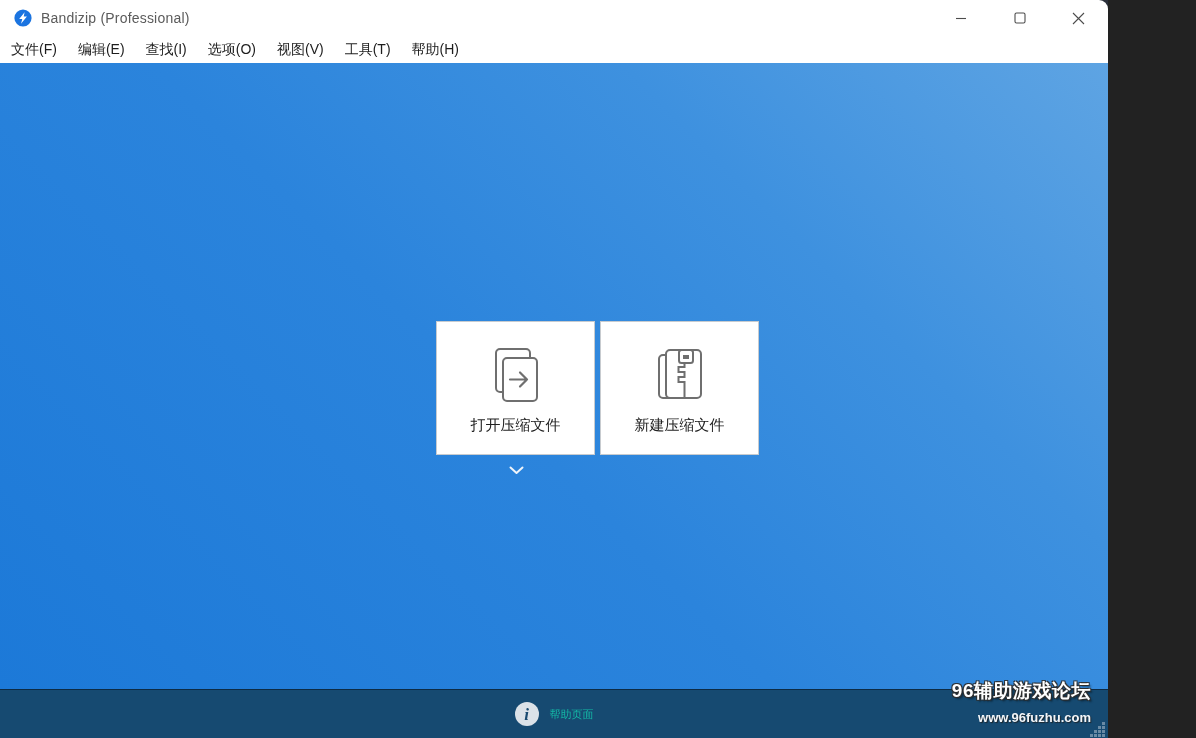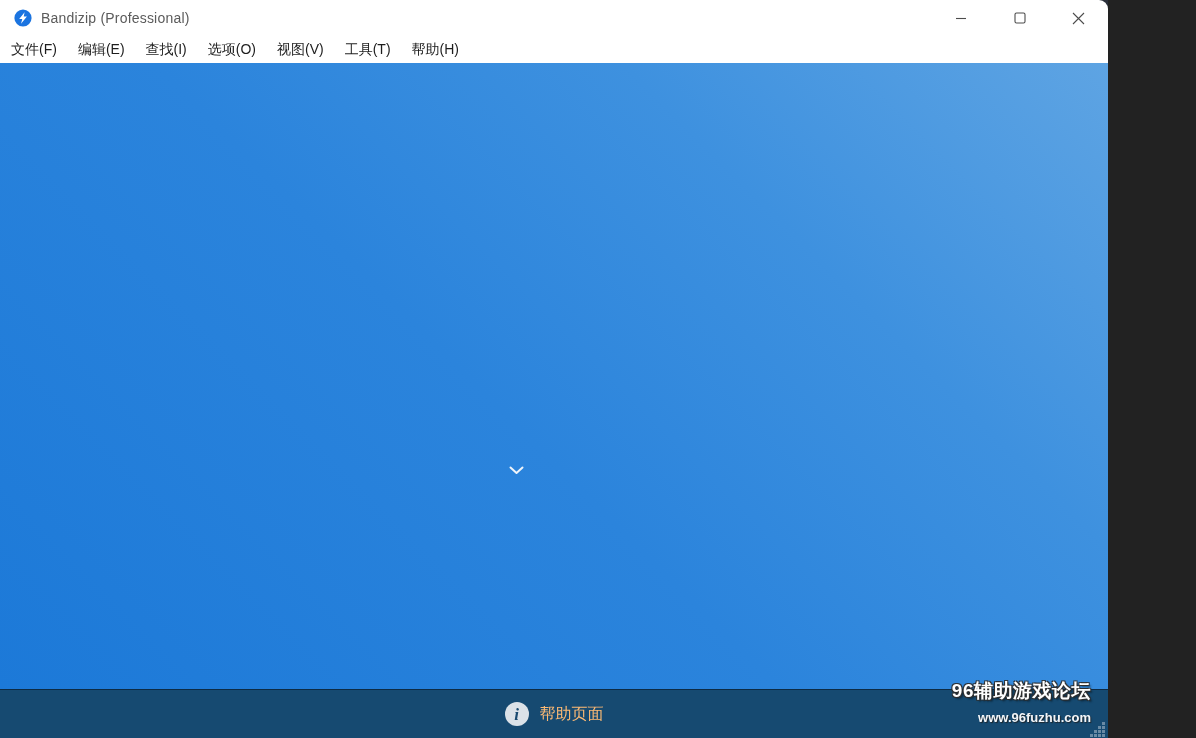--- a/index.html
+++ b/index.html
@@ -50,21 +50,21 @@
     position:absolute; left:0; right:0; bottom:0; height:49px; background:#164a71;
     border-top:1px solid #0d2b44; display:flex; align-items:center; justify-content:center;
   }
   .help-link { display:flex; align-items:center; gap:11px; cursor:pointer; }
   .info-circle {
     width:24px; height:24px; border-radius:50%; background:#dbe2e8;
     display:flex; align-items:center; justify-content:center;
     font-family:"Liberation Serif", serif; font-style:italic; font-weight:bold;
     font-size:17px; color:#1a4a70; line-height:1;
   }
-  .help-text { font-size:16px; color:#fdba74; }
+  .help-text { font-size:11px; color:#14b8a6; }
 
   
   .watermark { position:absolute; right:17px; top:681px; text-align:right; z-index:6; line-height:1.05; }
   .wm-line1 {
     font-size:19px; font-weight:bold; color:#ffffff; letter-spacing:.5px;
     text-shadow:-1px -1px 0 rgba(45,45,45,.9), 1px -1px 0 rgba(45,45,45,.9),
                 -1px 1px 0 rgba(45,45,45,.9), 1px 1px 0 rgba(45,45,45,.9), 2px 2px 2px rgba(0,0,0,.45);
   }
   .wm-line2 {
     margin-top:10px; font-size:13px; font-weight:bold; color:#f2f5f8;
@@ -108,20 +108,47 @@
     <span class="menu-item">文件(F)</span>
     <span class="menu-item">编辑(E)</span>
     <span class="menu-item">查找(I)</span>
     <span class="menu-item">选项(O)</span>
     <span class="menu-item">视图(V)</span>
     <span class="menu-item">工具(T)</span>
     <span class="menu-item">帮助(H)</span>
   </div>
 
   <div class="main">
+    <div class="cards">
+
+      <div class="action-card">
+        <div class="card-icon">
+          <svg width="54" height="58" viewBox="0 0 54 58">
+            <rect x="7" y="3" width="34" height="43" rx="4" fill="none" stroke="#6f6f6f" stroke-width="2"></rect>
+            <rect x="14" y="12" width="34" height="43" rx="4" fill="#ffffff" stroke="#6f6f6f" stroke-width="2"></rect>
+            <path d="M21 33.5 H38 M31 26.5 L38 33.5 L31 40.5" fill="none" stroke="#6f6f6f" stroke-width="2.2" stroke-linecap="round" stroke-linejoin="round"></path>
+          </svg>
+        </div>
+        <div class="card-label">打开压缩文件</div>
+      </div>
+
+      <div class="action-card">
+        <div class="card-icon">
+          <svg width="54" height="58" viewBox="0 0 54 58">
+            <rect x="6" y="9" width="34" height="43" rx="4" fill="none" stroke="#6f6f6f" stroke-width="2"></rect>
+            <rect x="13" y="4" width="35" height="48" rx="4" fill="#ffffff" stroke="#6f6f6f" stroke-width="2"></rect>
+            <rect x="26" y="4" width="14" height="13" rx="2.5" fill="#ffffff" stroke="#6f6f6f" stroke-width="2"></rect>
+            <rect x="30" y="9" width="6" height="4" fill="#6f6f6f"></rect>
+            <path d="M31.5 17 V21 H25.5 V26 H31.5 V31 H25.5 V36 H31.5 V52" fill="none" stroke="#6f6f6f" stroke-width="2"></path>
+          </svg>
+        </div>
+        <div class="card-label">新建压缩文件</div>
+      </div>
+
+    </div>
 
     <div class="expander">
       <svg width="15" height="9" viewBox="0 0 15 9">
         <path d="M1.5 1.5 L7.5 7 L13.5 1.5" fill="none" stroke="#eef4fa" stroke-width="2" stroke-linecap="round" stroke-linejoin="round"></path>
       </svg>
     </div>
   </div>
 
   <div class="bottombar">
     <div class="help-link">

